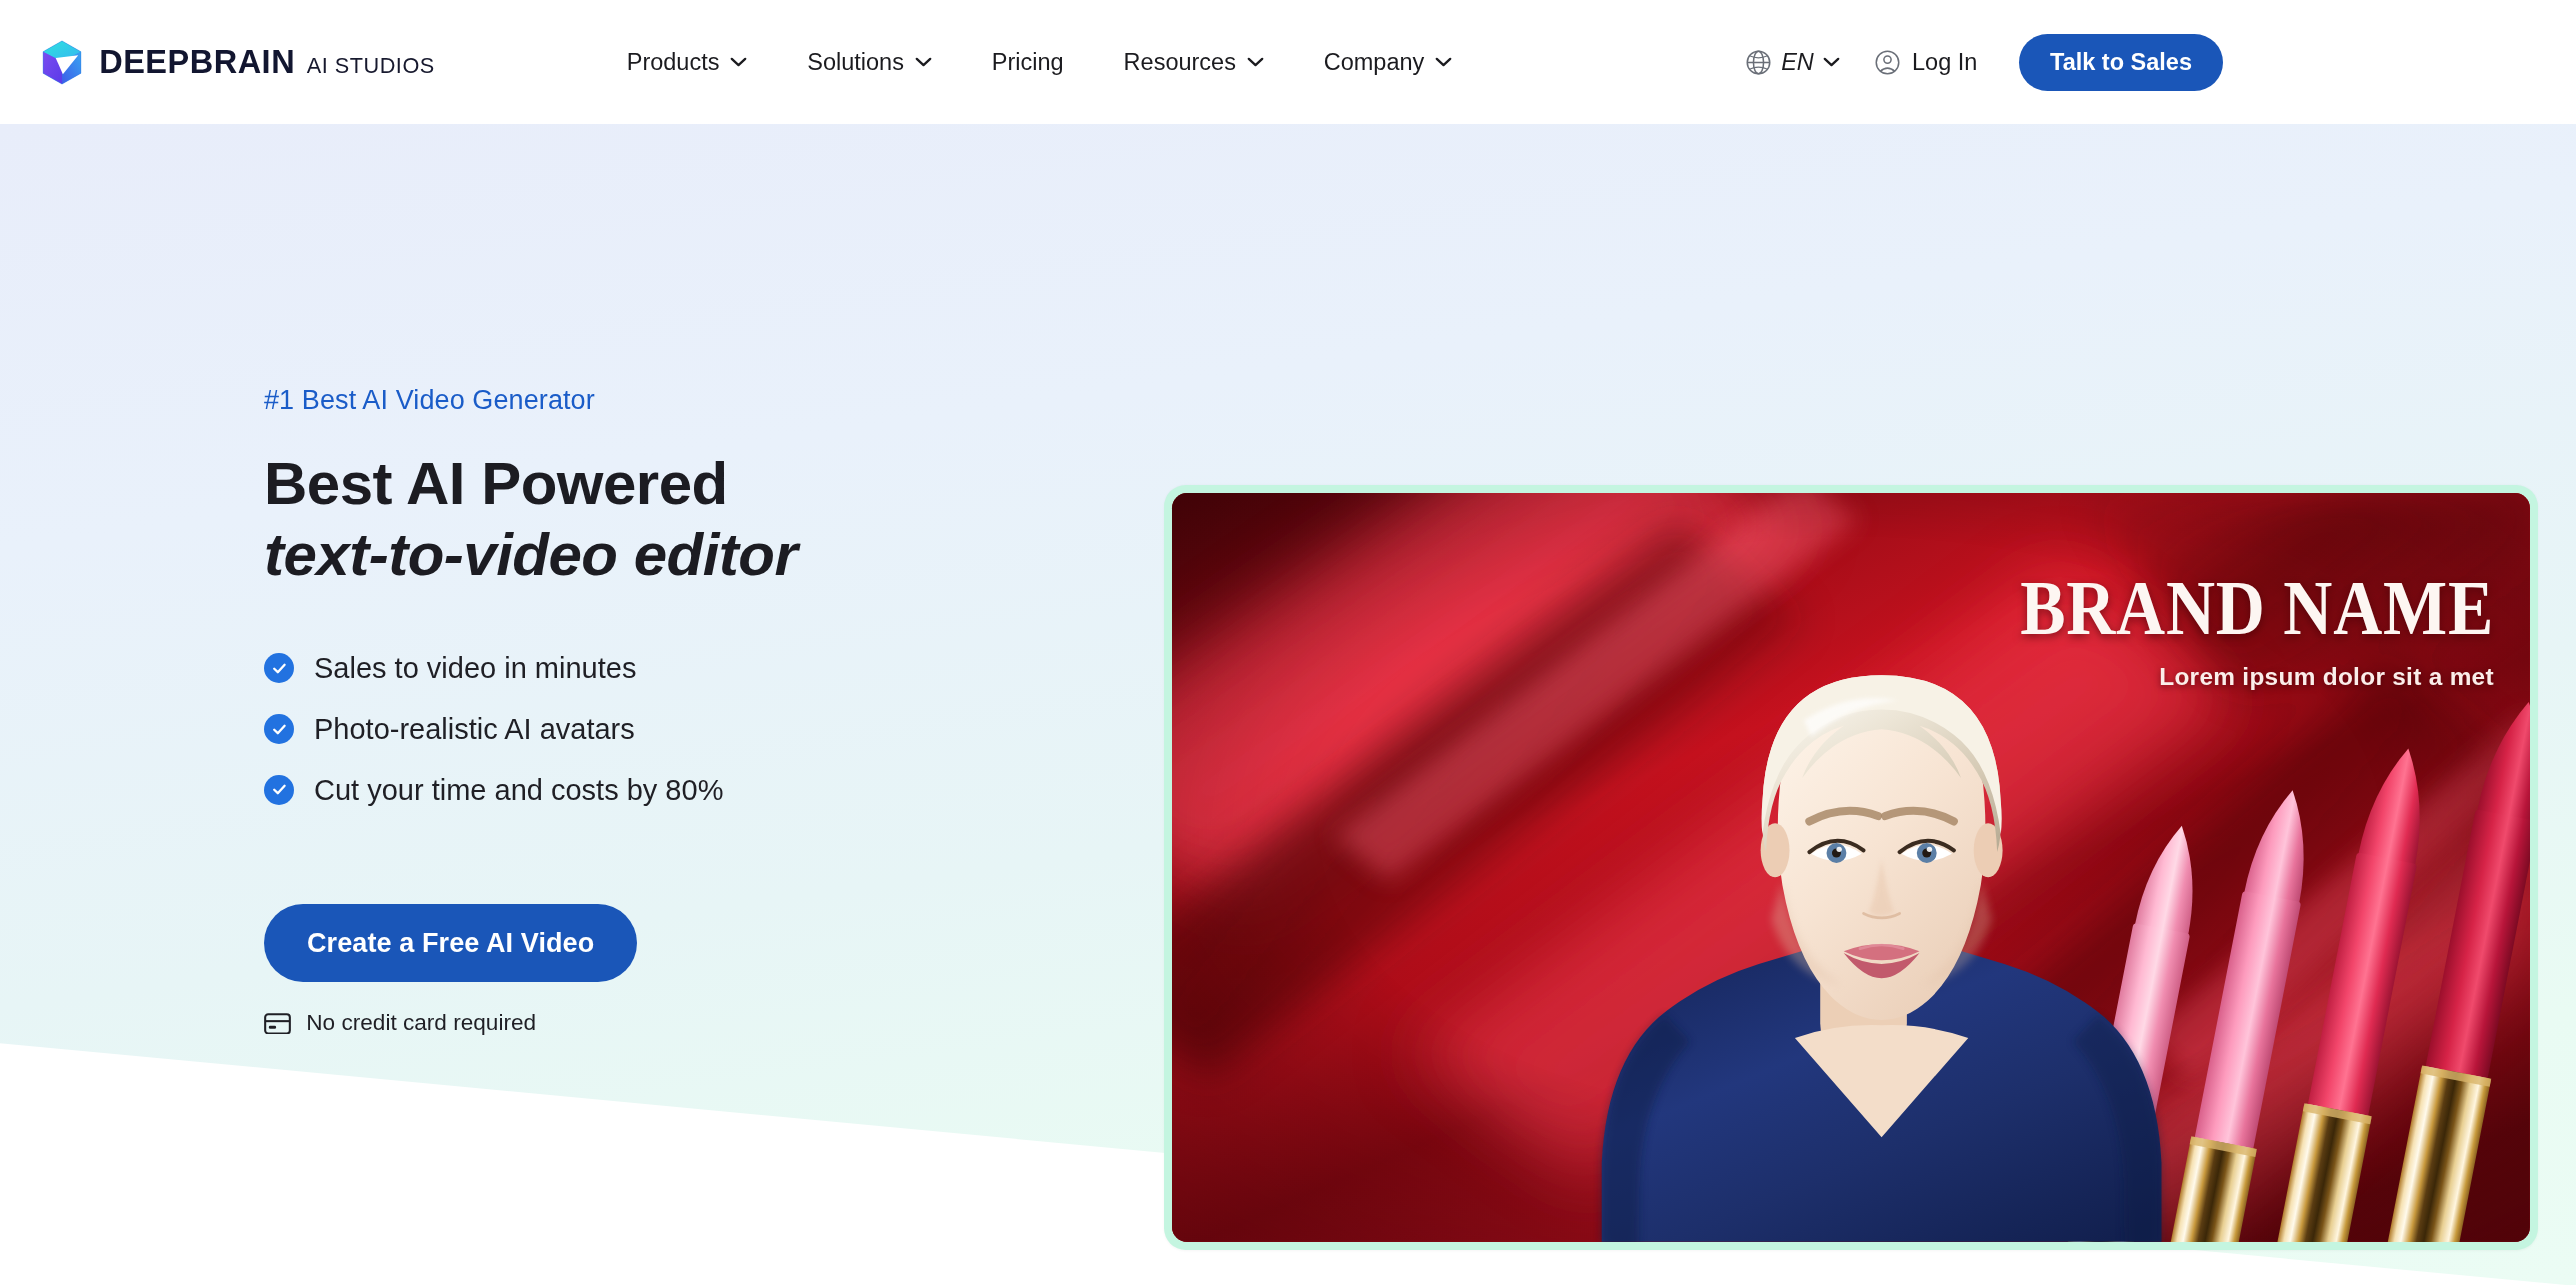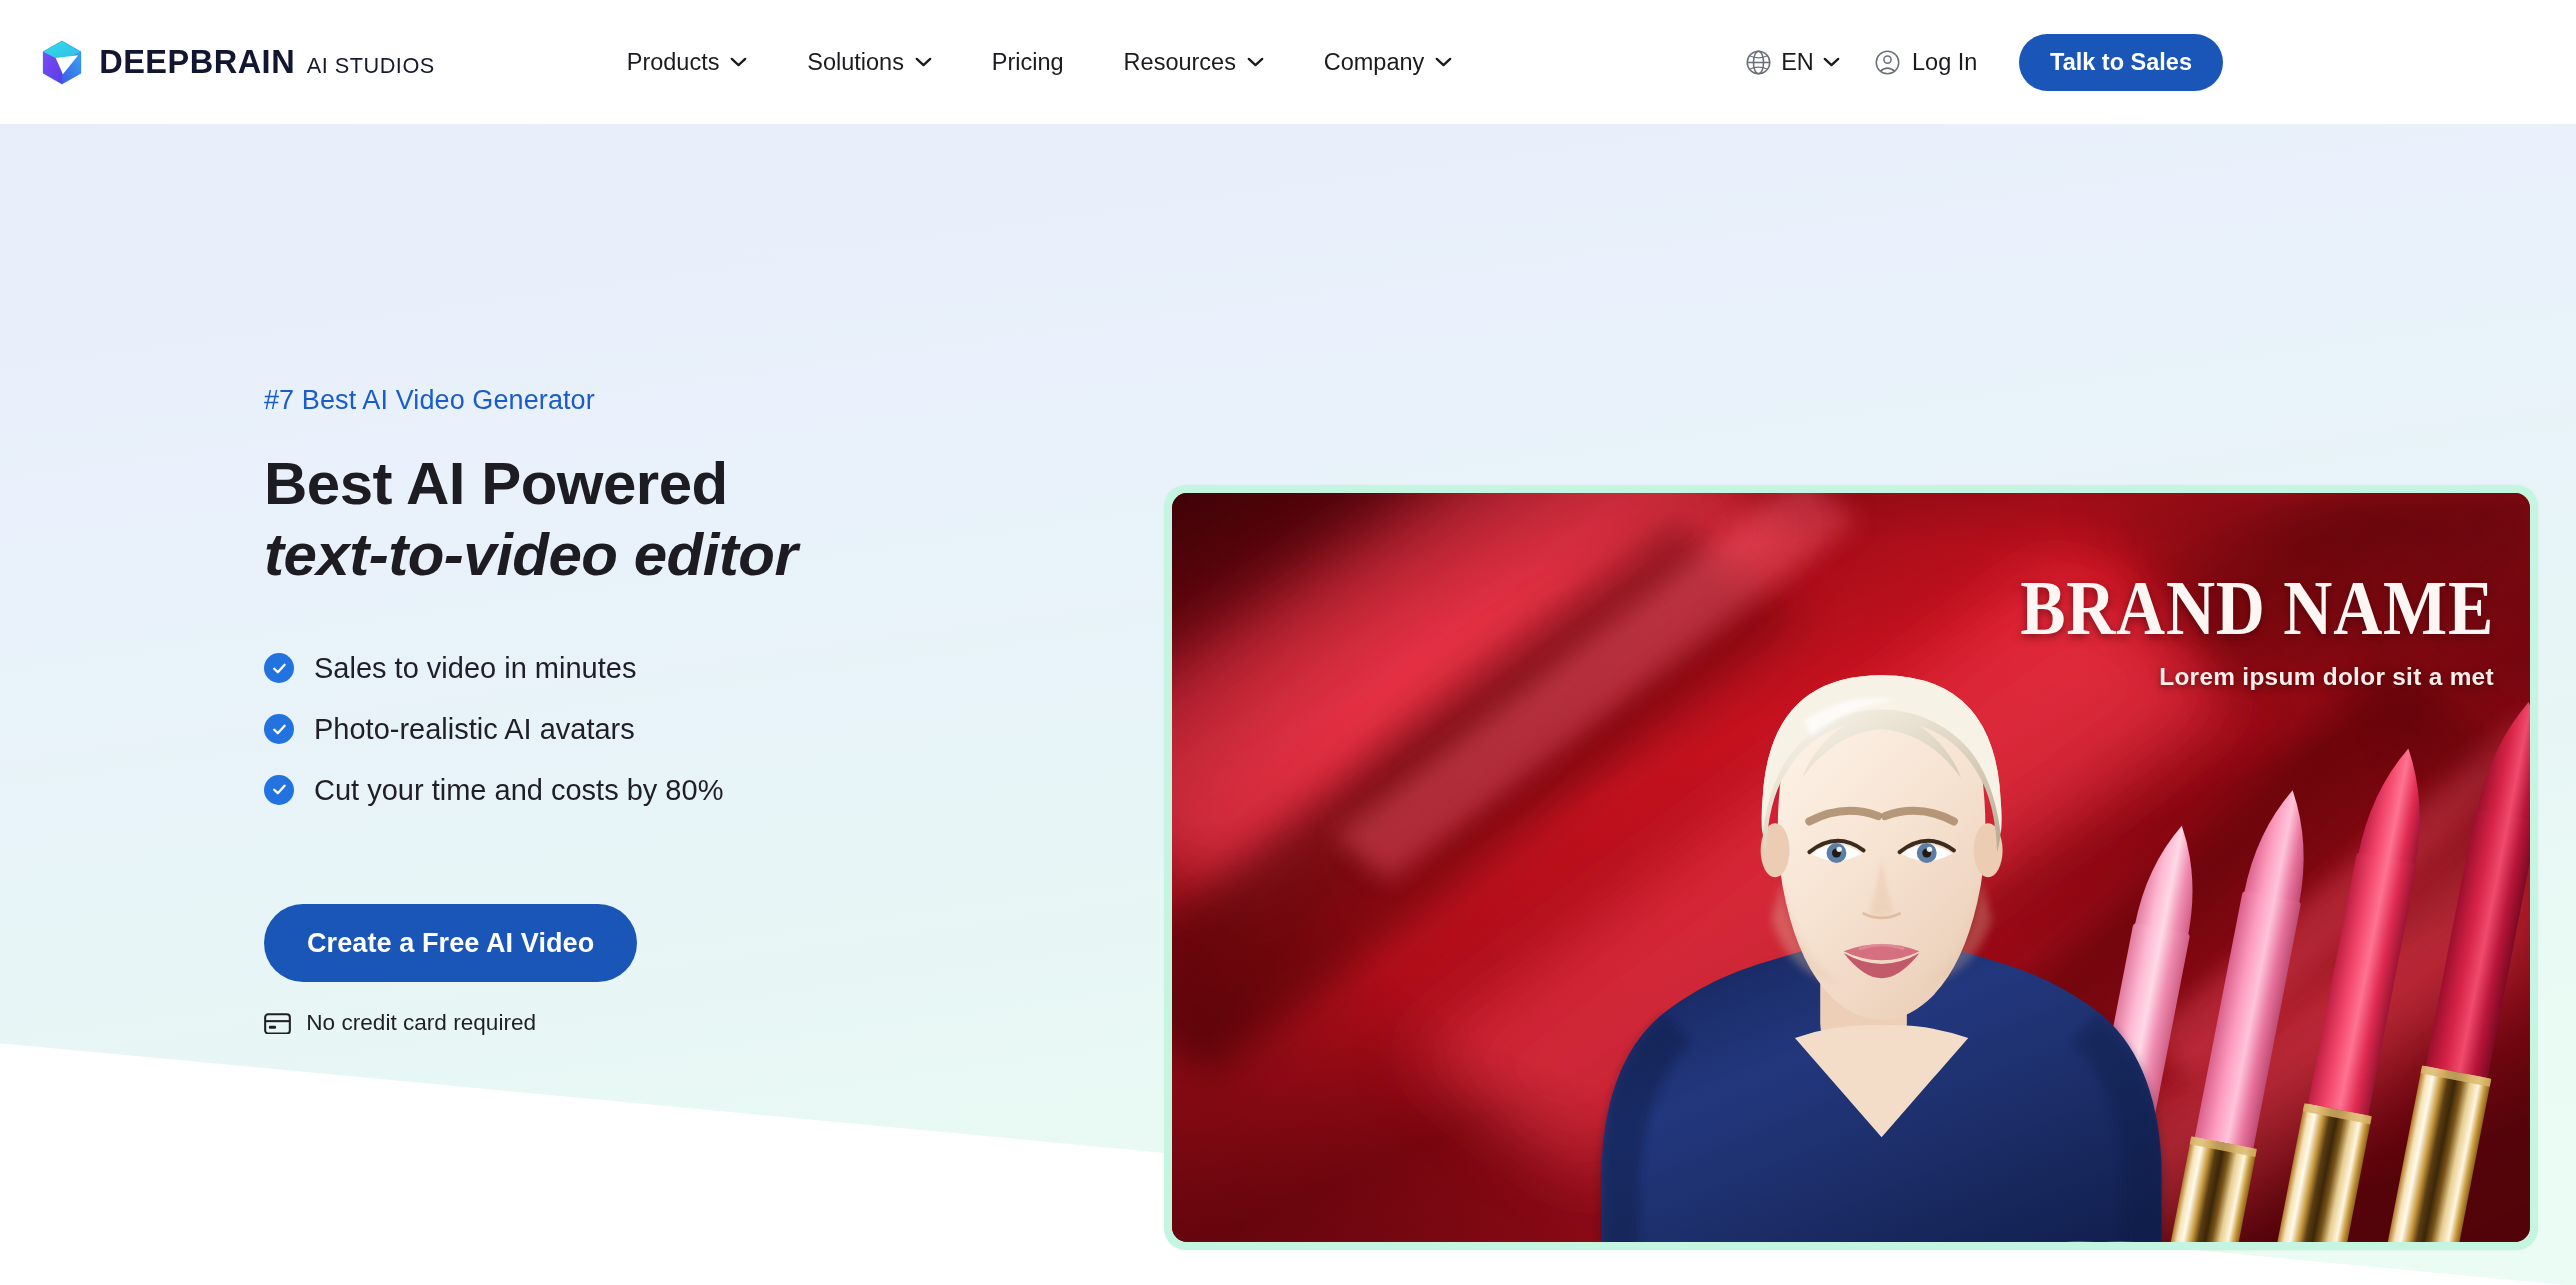--- a/index.html
+++ b/index.html
@@ -40,21 +40,21 @@
   }
   .chev { width:17px; height:10px; display:block; flex:none; }
 
   .header-right {
     display:flex; align-items:center; gap:0;
     margin-left:auto; margin-right:41px;
   }
   .lang {
     display:flex; align-items:center; gap:9px;
     padding:0 14.4px; cursor:pointer;
-    font-size:23.5px; color:#1b1b1f;
+    font-size:23.5px; color:#1b1b1f;font-style:italic;
   }
   .globe { width:27px; height:27px; flex:none; display:block; }
   .login {
     display:flex; align-items:center; gap:10.8px;
     padding:0 20px; cursor:pointer;
     font-size:23.5px; color:#1b1b1f; white-space:nowrap;
   }
   .person { width:27px; height:27px; flex:none; display:block; }
   .cta-sales {
     margin-left:21.7px;
@@ -254,21 +254,21 @@
 </header>
 
 <section class="hero">
 
   <svg class="wedge" viewBox="0 0 2854 1287" preserveAspectRatio="none">
     <path d="M0 1287 L0 1018 L2854 1287 Z" fill="#ffffff" opacity="0.97"></path>
   </svg>
 
   <div class="hero-left">
 
-    <div class="eyebrow">#7 Best AI Video Generator</div>
+    <div class="eyebrow">#1 Best AI Video Generator</div>
 
     <h1 class="headline">
       <span class="l1">Best AI Powered</span>
       <span class="l2">text-to-video editor</span>
     </h1>
 
     <ul class="features">
       <li class="feature">
         <span class="check-badge">
           <svg viewBox="0 0 19 19">

